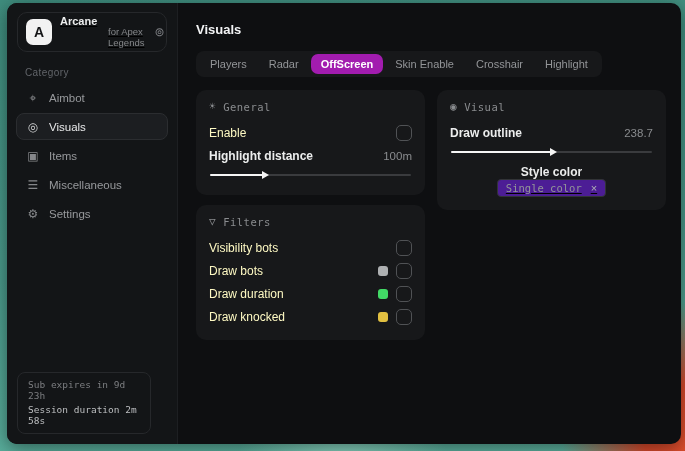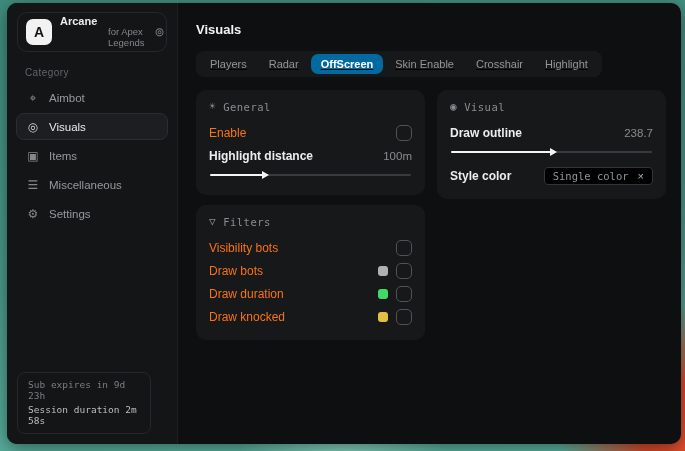--- a/index.html
+++ b/index.html
@@ -25,21 +25,21 @@
   .brand-card {
     margin:9px 10px 0 10px; padding:6px 8px;
     border:1px solid #26282b; border-radius:10px;
     display:flex; align-items:center; gap:8px; height:40px;
   }
   .logo {
     width:26px; height:26px; border-radius:7px; background:#f2f2f2;
     color:#141517; font-weight:bold; font-size:14px;
     display:flex; align-items:center; justify-content:center; flex:0 0 26px;
   }
-  .brand-text { flex:1; line-height:1.15; }
+  .brand-text { flex:1; line-height:1.15;text-decoration:underline; }
   .brand-title { color:#eceded; font-size:11px; font-weight:bold; }
   .brand-sub { color:#85878a; font-size:9.5px;padding-left:48px; }
   .brand-action { color:#7d7f83; font-size:12px; cursor:pointer; padding:2px; }
   .section-label {
     color:#62656a; font-size:10px; letter-spacing:.4px;
     margin:15px 0 6px 18px;
   }
   .nav { padding:0 9px; display:flex; flex-direction:column; gap:2px; }
   .nav-item {
     display:flex; align-items:center; gap:9px; height:27px;
@@ -54,63 +54,63 @@
     border:1px solid #26282b; border-radius:8px; padding:6px 10px 7px 10px;
     font-family:"DejaVu Sans Mono", monospace;
   }
   .foot-line1 { color:#7c7e81; font-size:9.5px; margin-bottom:3px; }
   .foot-line2 { color:#bcbec0; font-size:9.5px; }
   
   .main { flex:1; padding:16px 16px 0 18px; }
   .page-title { color:#f2f3f4; font-size:13px; font-weight:bold; margin:3px 0 14px 0; }
   .tabbar {
     display:inline-flex; align-items:center; gap:2px;
-    background:#17181a; border-radius:8px; padding:3px 4px; margin-bottom:13px;text-decoration:underline;
+    background:#17181a; border-radius:8px; padding:3px 4px; margin-bottom:13px;
   }
   .tab {
     color:#939598; font-size:11px; padding:4px 10px; border-radius:7px;
     cursor:pointer; white-space:nowrap;
   }
-  .tab.active { background:#0369a1; color:#ffffff; font-weight:bold; }
+  .tab.active { background:#a21caf; color:#ffffff; font-weight:bold; }
   .panel-grid { display:flex; gap:12px; align-items:flex-start; }
   .panel-col { display:flex; flex-direction:column; gap:10px; width:229px; }
   .panel {
     background:#17181a; border-radius:10px; padding:10px 13px 13px 13px; width:229px;
   }
   .panel-head {
     display:flex; align-items:center; gap:7px; margin-bottom:9px;
     font-family:"DejaVu Sans Mono", monospace;
     color:#8a8c8f; font-size:10.5px; letter-spacing:.5px;
   }
   .panel-head .icn { font-size:11px; color:#8a8c8f; }
   .row {
     display:flex; align-items:center; justify-content:space-between;
     min-height:21px; margin-top:2px;
   }
-  .row-label { color:#f97316; font-size:12px; }
+  .row-label { color:#fef9c3; font-size:12px; }
   .row-label.strong { color:#eceded; font-weight:bold; }
   .row-value { color:#8a8c8f; font-size:11.5px; }
   .checkbox {
     width:16px; height:16px; border:1.5px solid #505255; border-radius:5px;
     background:transparent; cursor:pointer; flex:0 0 16px;
   }
   .row-right { display:flex; align-items:center; gap:8px; }
   .swatch { width:10px; height:10px; border-radius:3px; cursor:pointer; }
   .slider { position:relative; height:10px; margin:4px 1px 2px 1px; cursor:pointer; }
   .slider .track { position:absolute; top:4px; left:0; right:0; height:2px; background:#3a3b3e; border-radius:1px; }
   .slider .fill { position:absolute; top:4px; left:0; height:2px; background:#f5f5f5; border-radius:1px; }
   .slider .thumb {
     position:absolute; top:1px; width:0; height:0;
     border-left:7px solid #f5f5f5; border-top:4px solid transparent; border-bottom:4px solid transparent;
   }
   .w27 { width:27%; } .t27 { left:calc(27% - 2px); }
   .w50 { width:50%; } .t50 { left:calc(50% - 2px); }
   .tag {
     display:inline-flex; align-items:center; gap:9px;
-    background:#000000; border:1px solid #323437; border-radius:4px;
+    background:#4c1d95; border:1px solid #323437; border-radius:4px;
     padding:2px 8px; cursor:pointer;text-decoration:underline;
   }
   .tag-label { color:#939598; font-size:10.5px; font-family:"DejaVu Sans Mono", monospace; }
   .tag-x { color:#b0b2b4; font-size:11px; cursor:pointer; }
 </style>
 </head>
 <body>
 
 <div class="window">
 
@@ -233,21 +233,21 @@
           </div>
           <div class="row">
             <span class="row-label strong">Draw outline</span>
             <span class="row-value">238.7</span>
           </div>
           <div class="slider">
             <div class="track"></div>
             <div class="fill w50"></div>
             <div class="thumb t50"></div>
           </div>
-          <div class="row" style="margin-top:8px;">
+          <div class="row" style="margin-top:8px;flex-direction:column;">
             <span class="row-label strong">Style color</span>
             <span class="tag">
               <span class="tag-label">Single color</span>
               <span class="tag-x">×</span>
             </span>
           </div>
         </div>
       </div>
     </div>
   </div>

